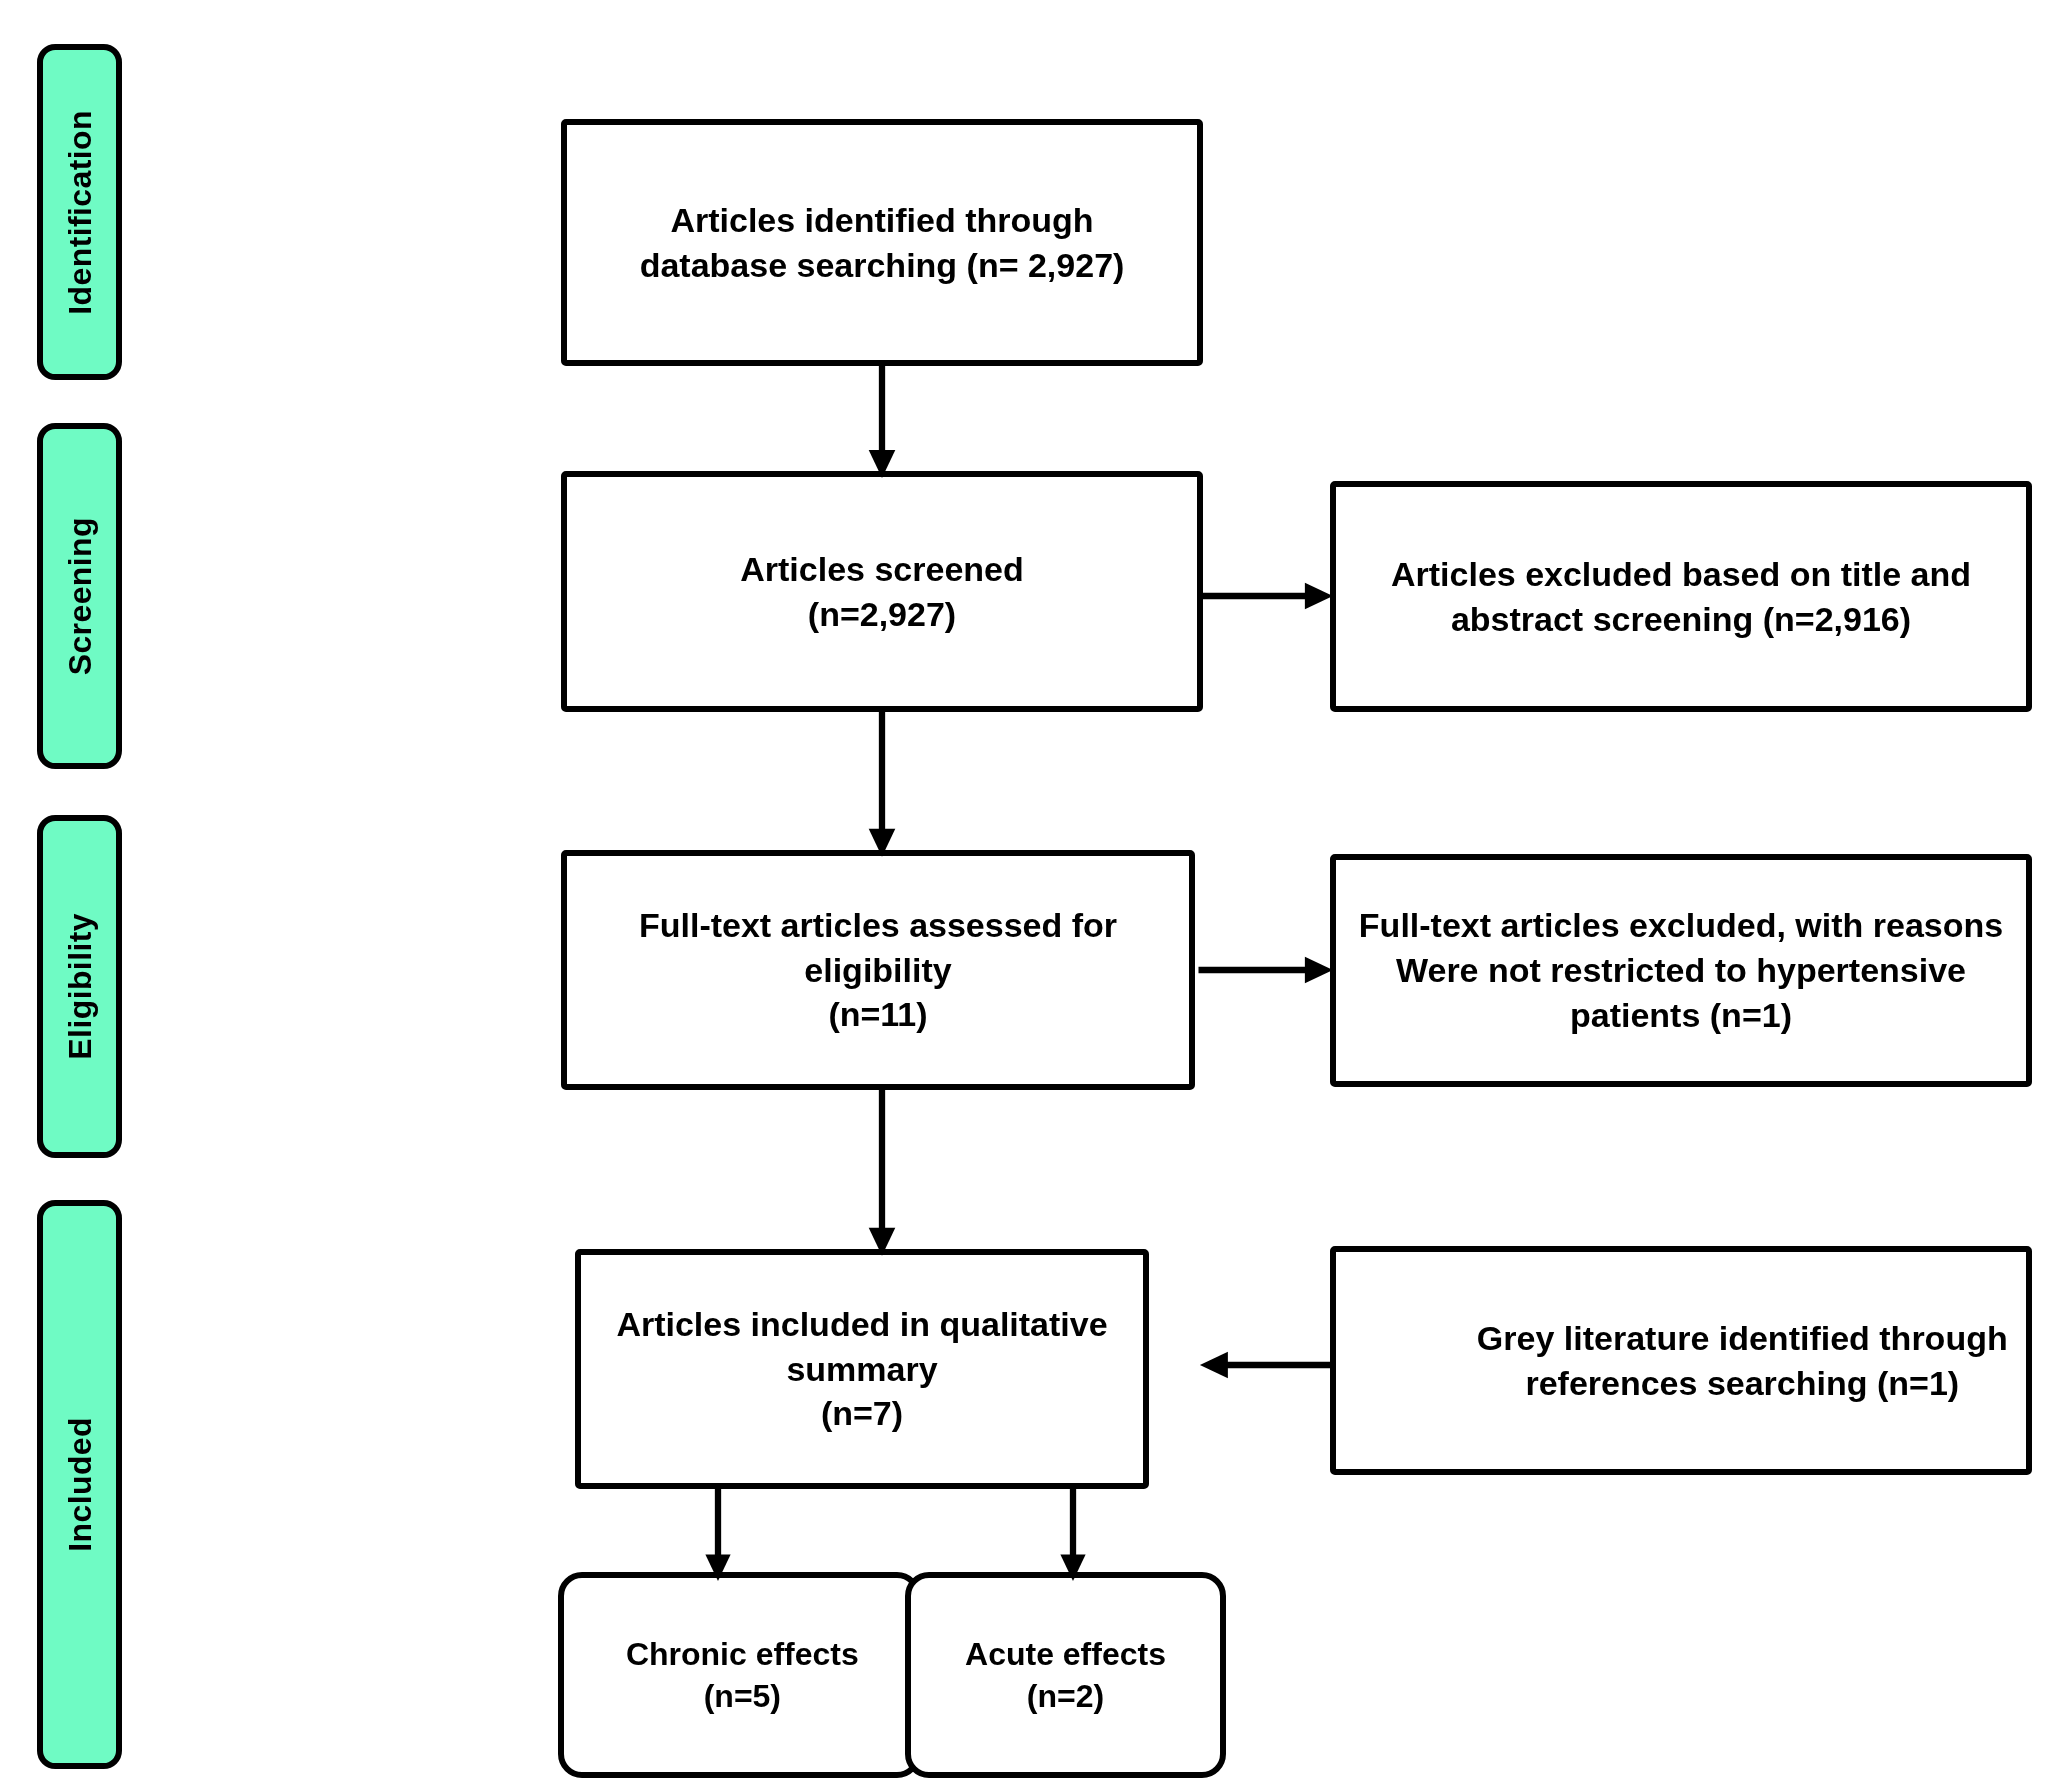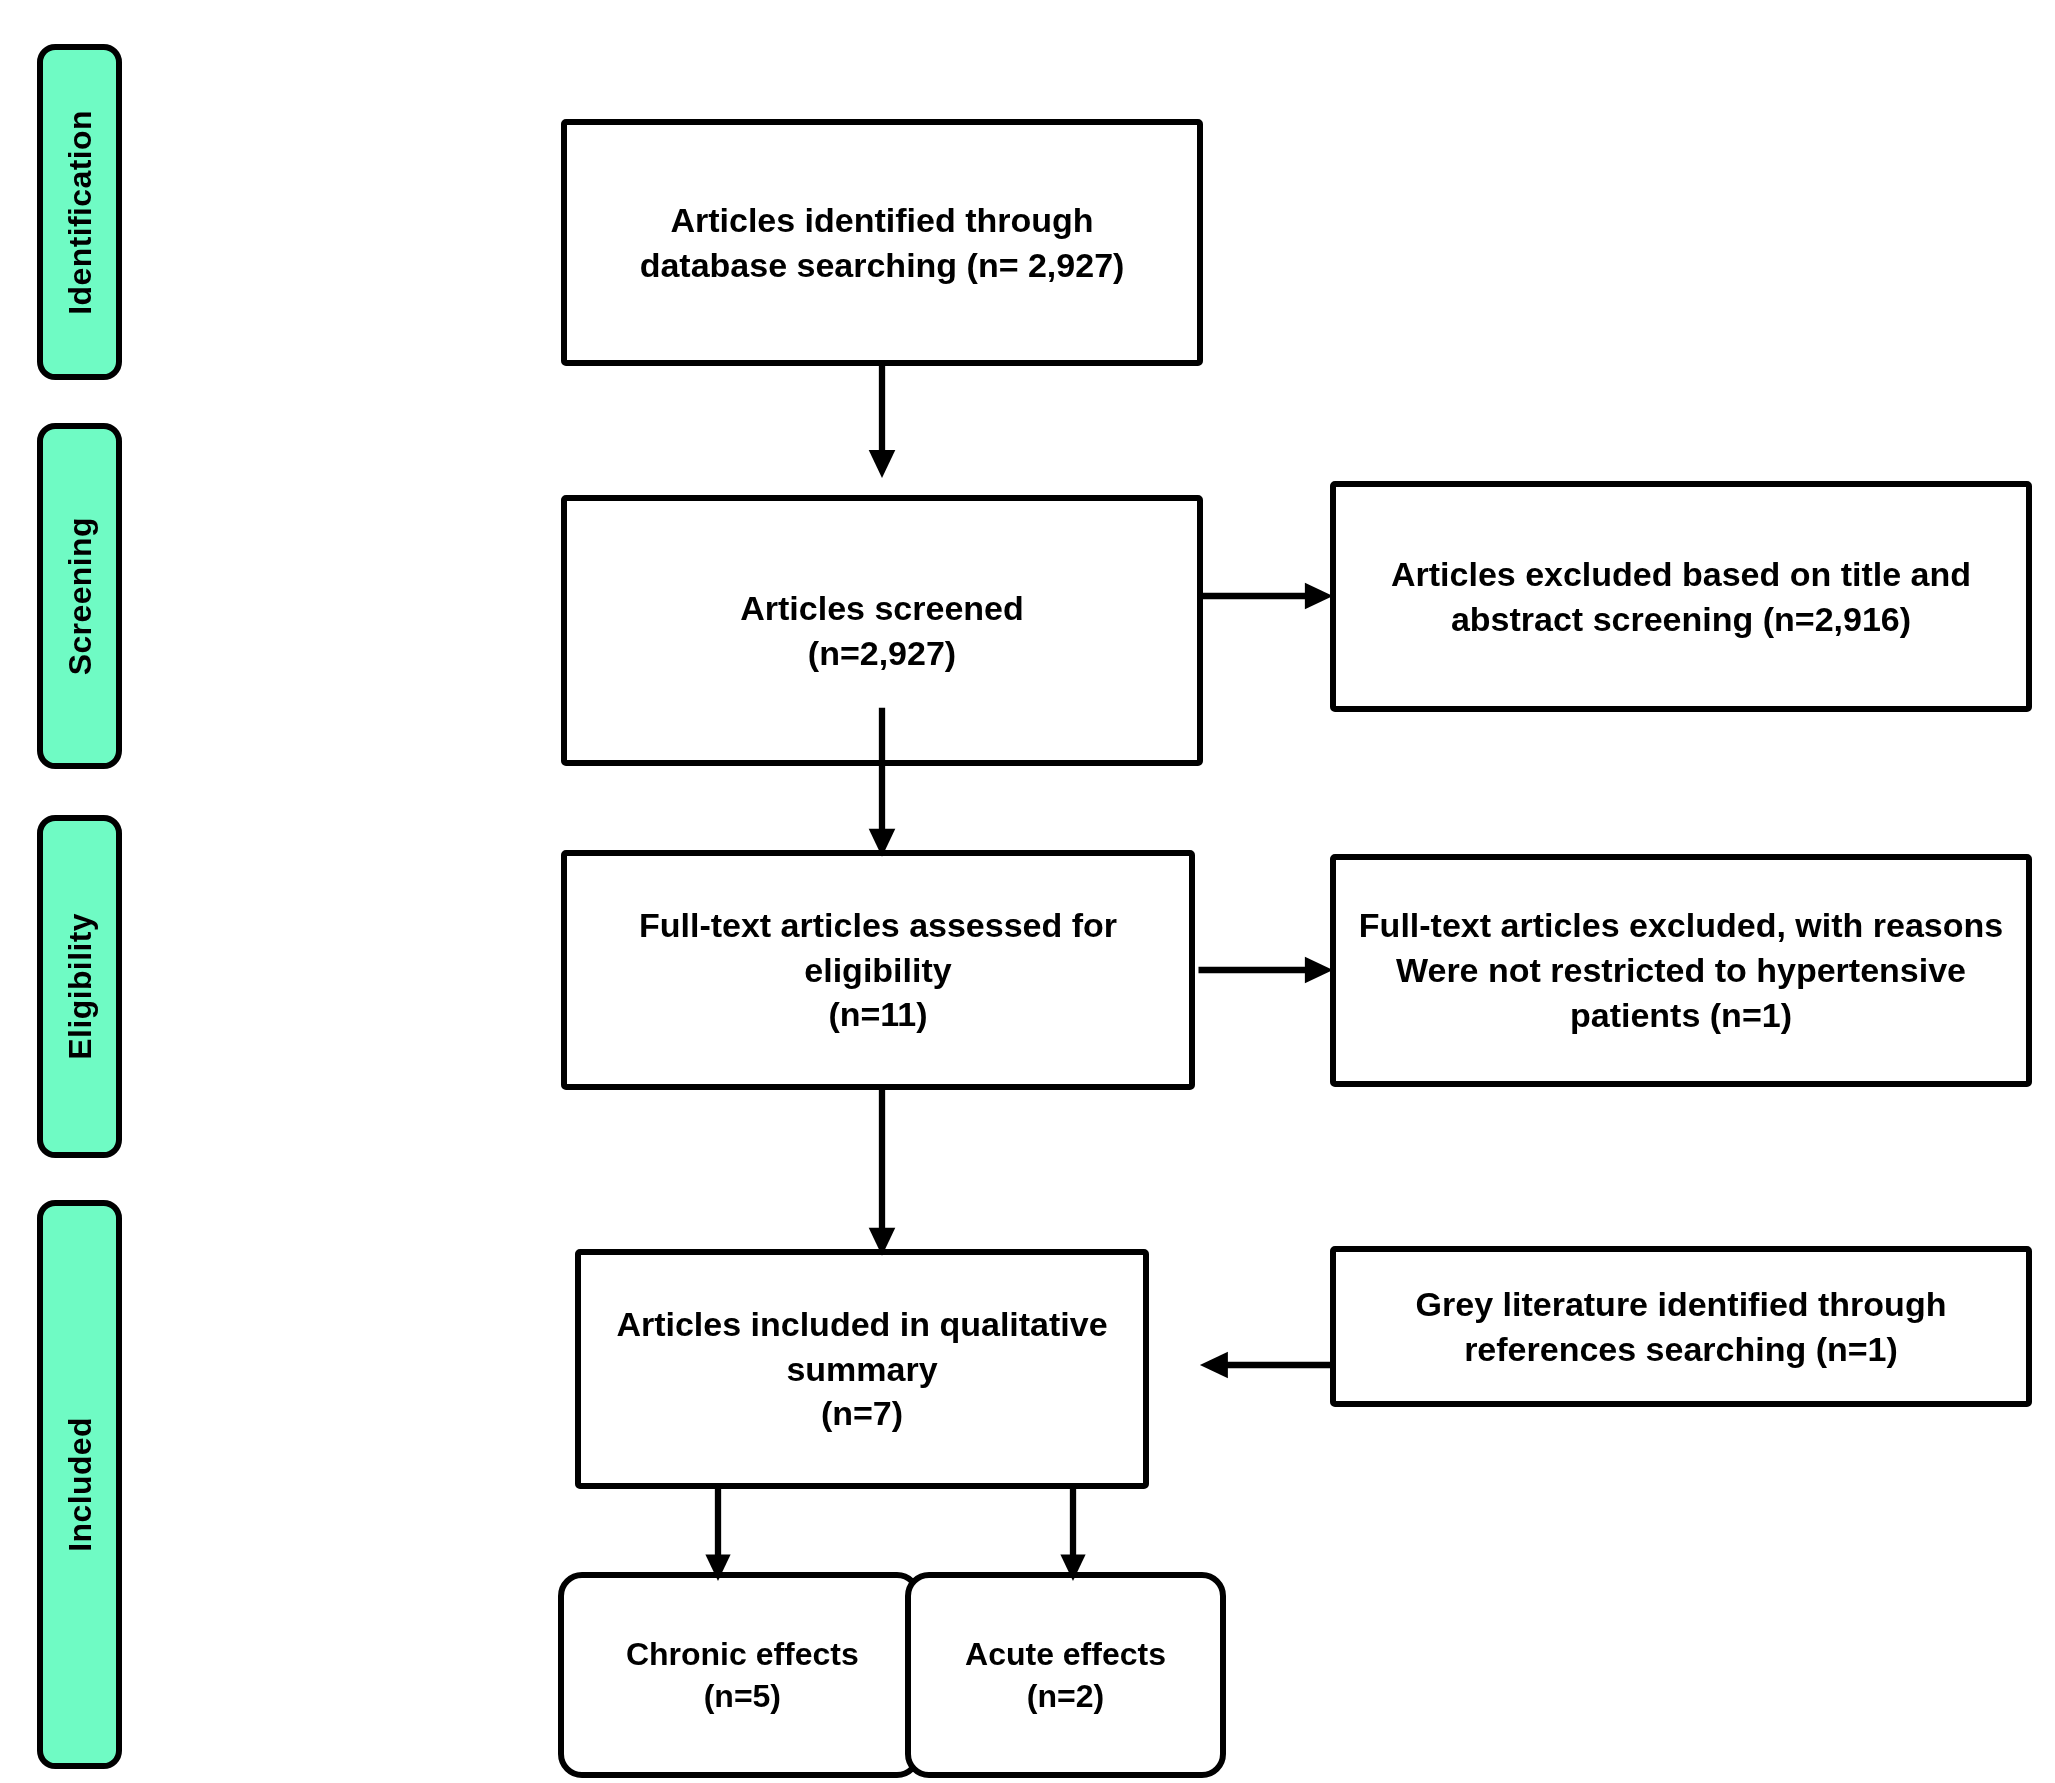--- a/index.html
+++ b/index.html
@@ -93,21 +93,21 @@
 
   <div class="stage-box" style="left:37px; top:1200px; width:85px; height:569px;">
     <span class="stage-label">Included</span>
   </div>
 
   <div class="flow-box" style="left:561px; top:119px; width:642px; height:247px;">
     <span class="flow-text">Articles identified through
 database searching (n= 2,927)</span>
   </div>
 
-  <div class="flow-box" style="left:561px; top:471px; width:642px; height:271px;margin-top:24px;">
+  <div class="flow-box" style="left:561px; top:471px; width:642px; height:241px;">
     <span class="flow-text">Articles screened
 (n=2,927)</span>
   </div>
 
   <div class="flow-box" style="left:561px; top:850px; width:634px; height:240px;">
     <span class="flow-text">Full-text articles assessed for
 eligibility
 (n=11)</span>
   </div>
 
@@ -121,21 +121,21 @@
     <span class="flow-text">Articles excluded based on title and
 abstract screening (n=2,916)</span>
   </div>
 
   <div class="flow-box" style="left:1330px; top:854px; width:702px; height:233px;">
     <span class="flow-text">Full-text articles excluded, with reasons
 Were not restricted to hypertensive
 patients (n=1)</span>
   </div>
 
-  <div class="flow-box" style="left:1330px; top:1246px; width:702px; height:161px;">
+  <div class="flow-box" style="left:1330px; top:1246px; width:702px; height:229px;justify-content:flex-end;">
     <span class="flow-text">Grey literature identified through
 references searching (n=1)</span>
   </div>
 
   <div class="flow-box small" style="left:558px; top:1572px; width:363px; height:206px;padding-left:24px;">
     <span class="flow-text">Chronic effects
 (n=5)</span>
   </div>
 
   <div class="flow-box small" style="left:905px; top:1572px; width:321px; height:206px;">

